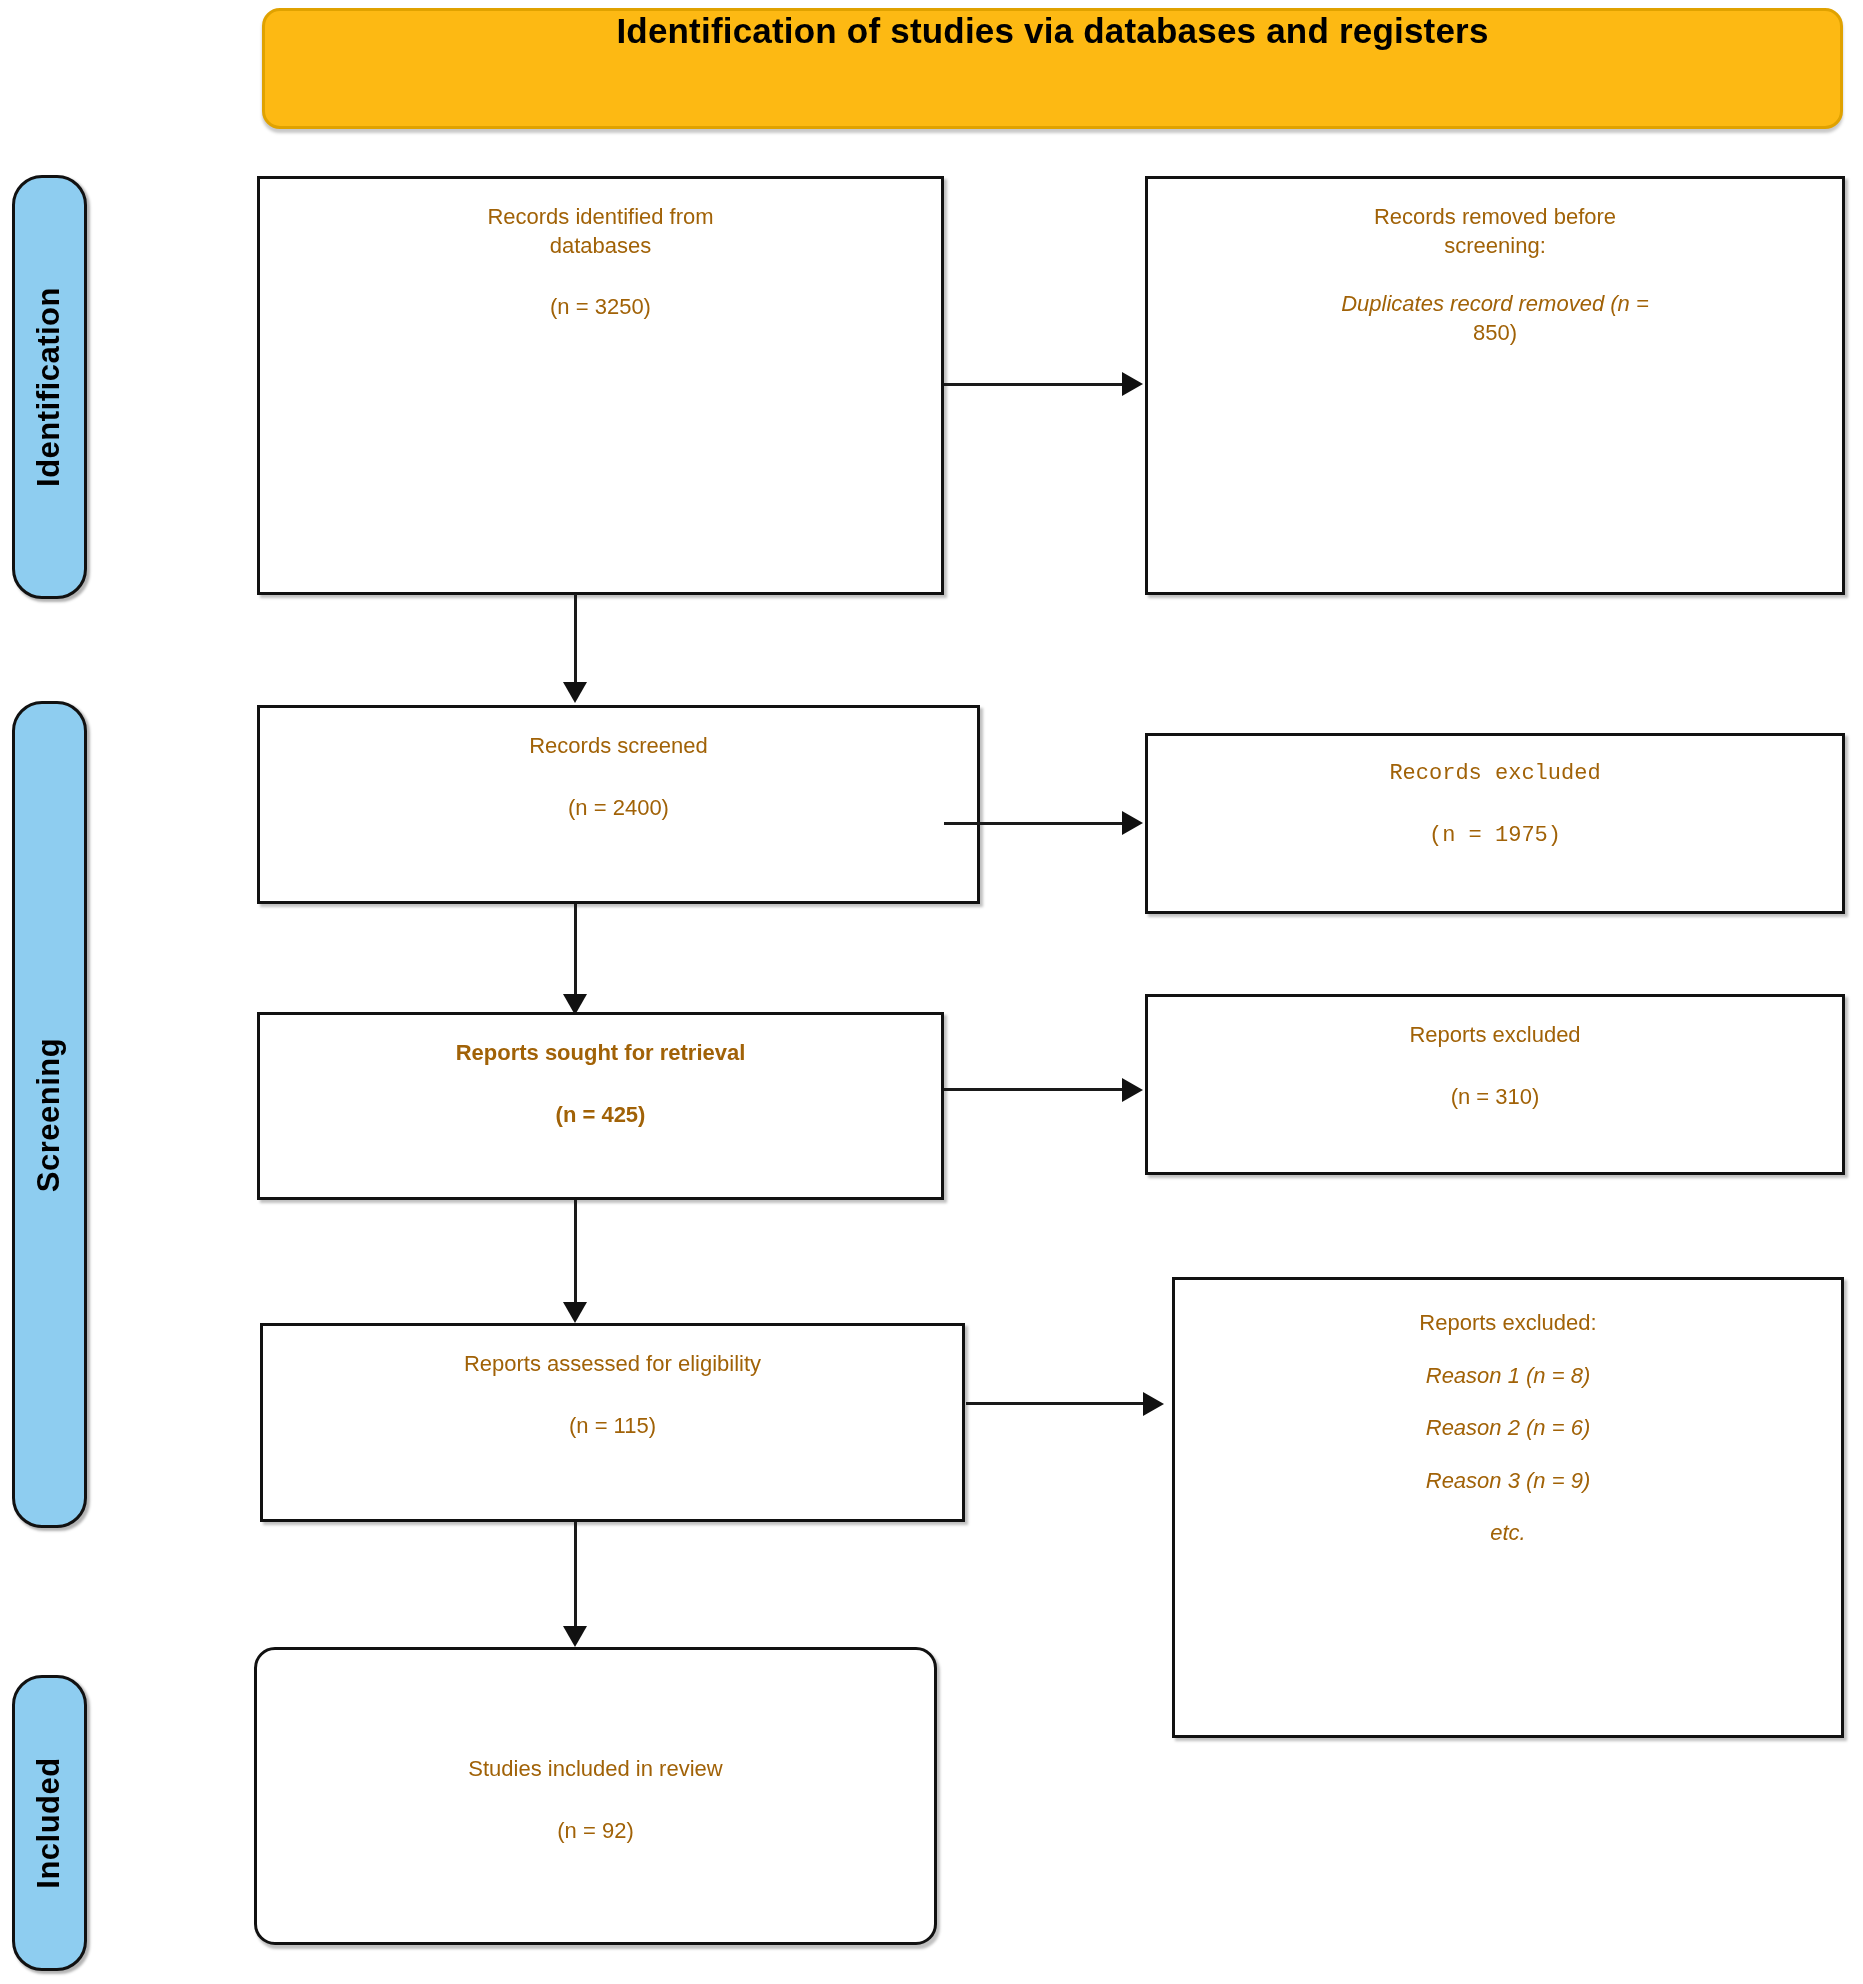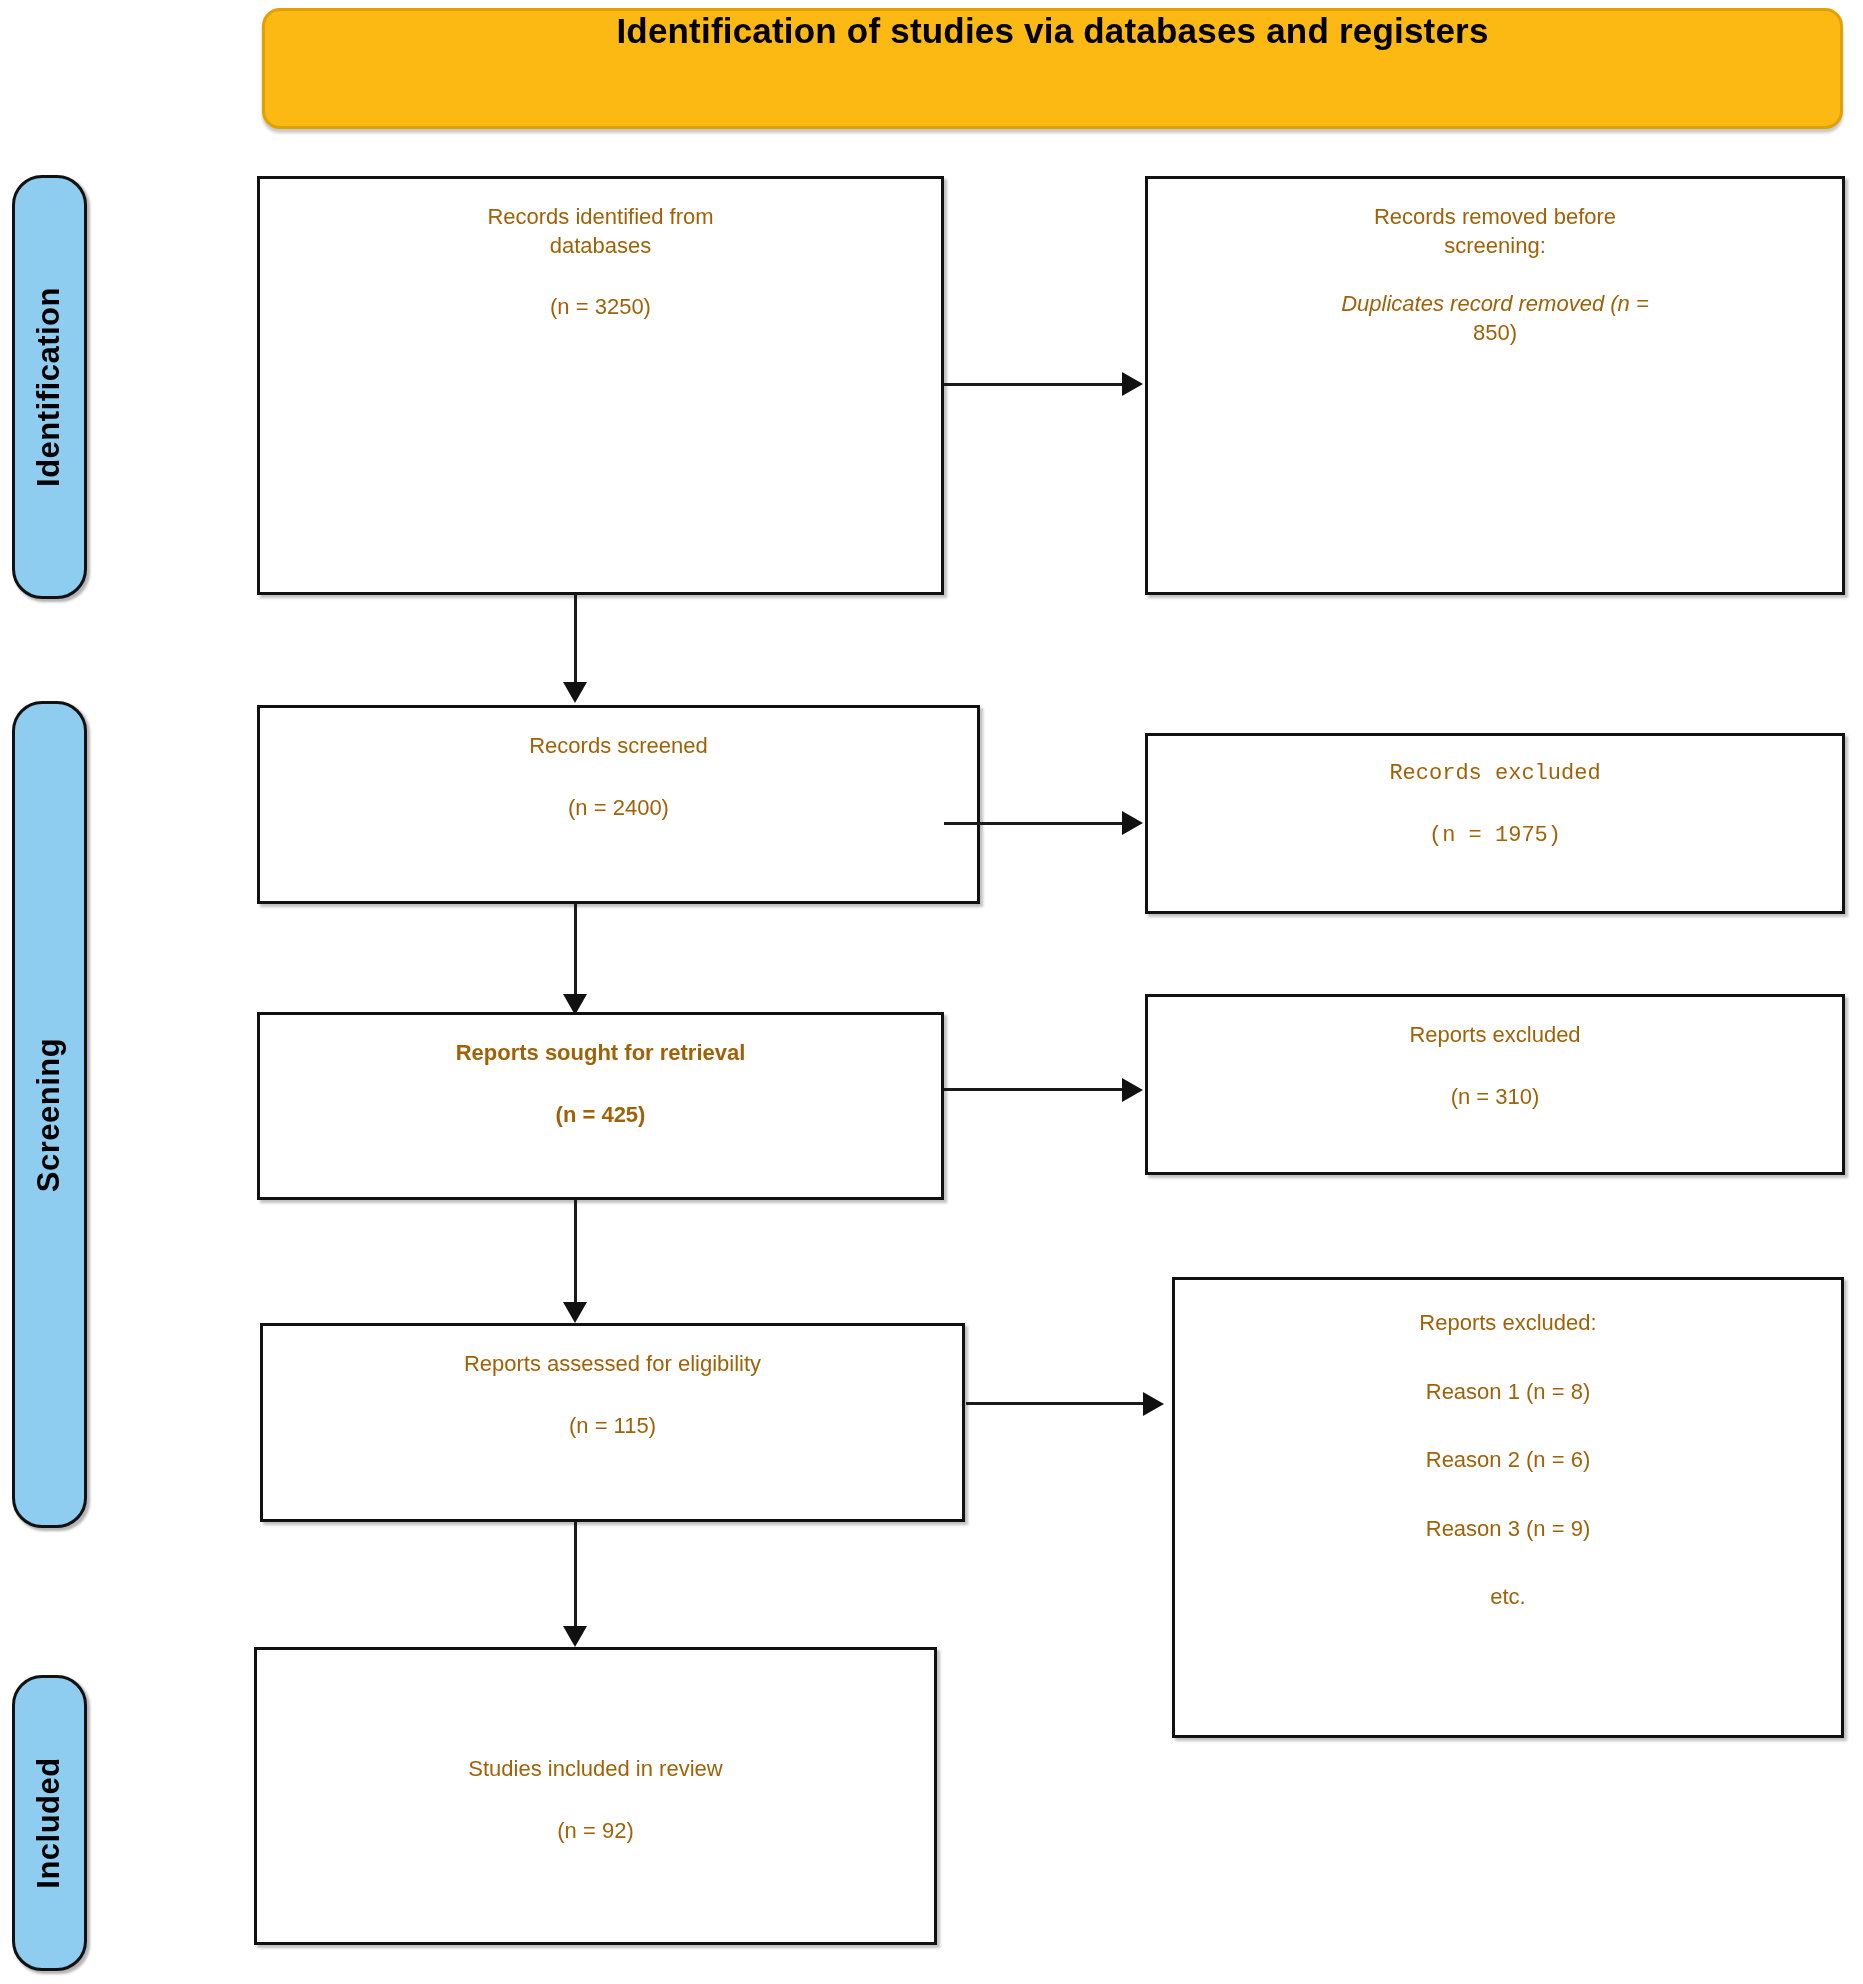--- a/index.html
+++ b/index.html
@@ -39,21 +39,21 @@
     box-shadow:2.6px 3.1px 2.6px rgba(0,0,0,.25);
     padding:24px 21px 0 21px;
   }
   .box p{
     margin:0;text-align:center;color:#a16207;font-size:22px;line-height:1.30;
   }
   .box p.count{margin-top:33px;}
   .box p.gap{margin-top:30px;font-style:italic;}
   .box.reasons{padding-top:29px;}
   .box.reasons p{margin-top:0;}
-  .box.reasons p + p{margin-top:40px;}
+  .box.reasons p + p{margin-top:24px;font-style:italic;}
 
   
   .vline{position:absolute;background:#1a1a1a;width:2.6px;}
   .hline{position:absolute;background:#1a1a1a;height:2.6px;}
   .arrow-down{
     position:absolute;width:0;height:0;
     border-left:12px solid transparent;border-right:12px solid transparent;
     border-top:21px solid #111;
   }
   .arrow-right{
@@ -146,19 +146,19 @@
     <p>Reason 3 (n = 9)</p>
     <p>etc.</p>
   </div>
 
   <div class="hline" style="left:966px;top:1402px;width:178px;"></div>
   <div class="arrow-right" style="left:1143px;top:1392px;"></div>
 
   <div class="vline" style="left:574px;top:1522px;height:107px;"></div>
   <div class="arrow-down" style="left:563px;top:1626px;"></div>
 
-  <div class="box" style="left:254px;top:1647px;width:683px;height:298px;padding-top:105px;">
+  <div class="box" style="left:254px;top:1647px;width:683px;height:298px;padding-top:105px;border-radius:21px;">
     <p>Studies included in review</p>
     <p class="count">(n = 92)</p>
   </div>
 
 </div>
 
 
 </body></html>

